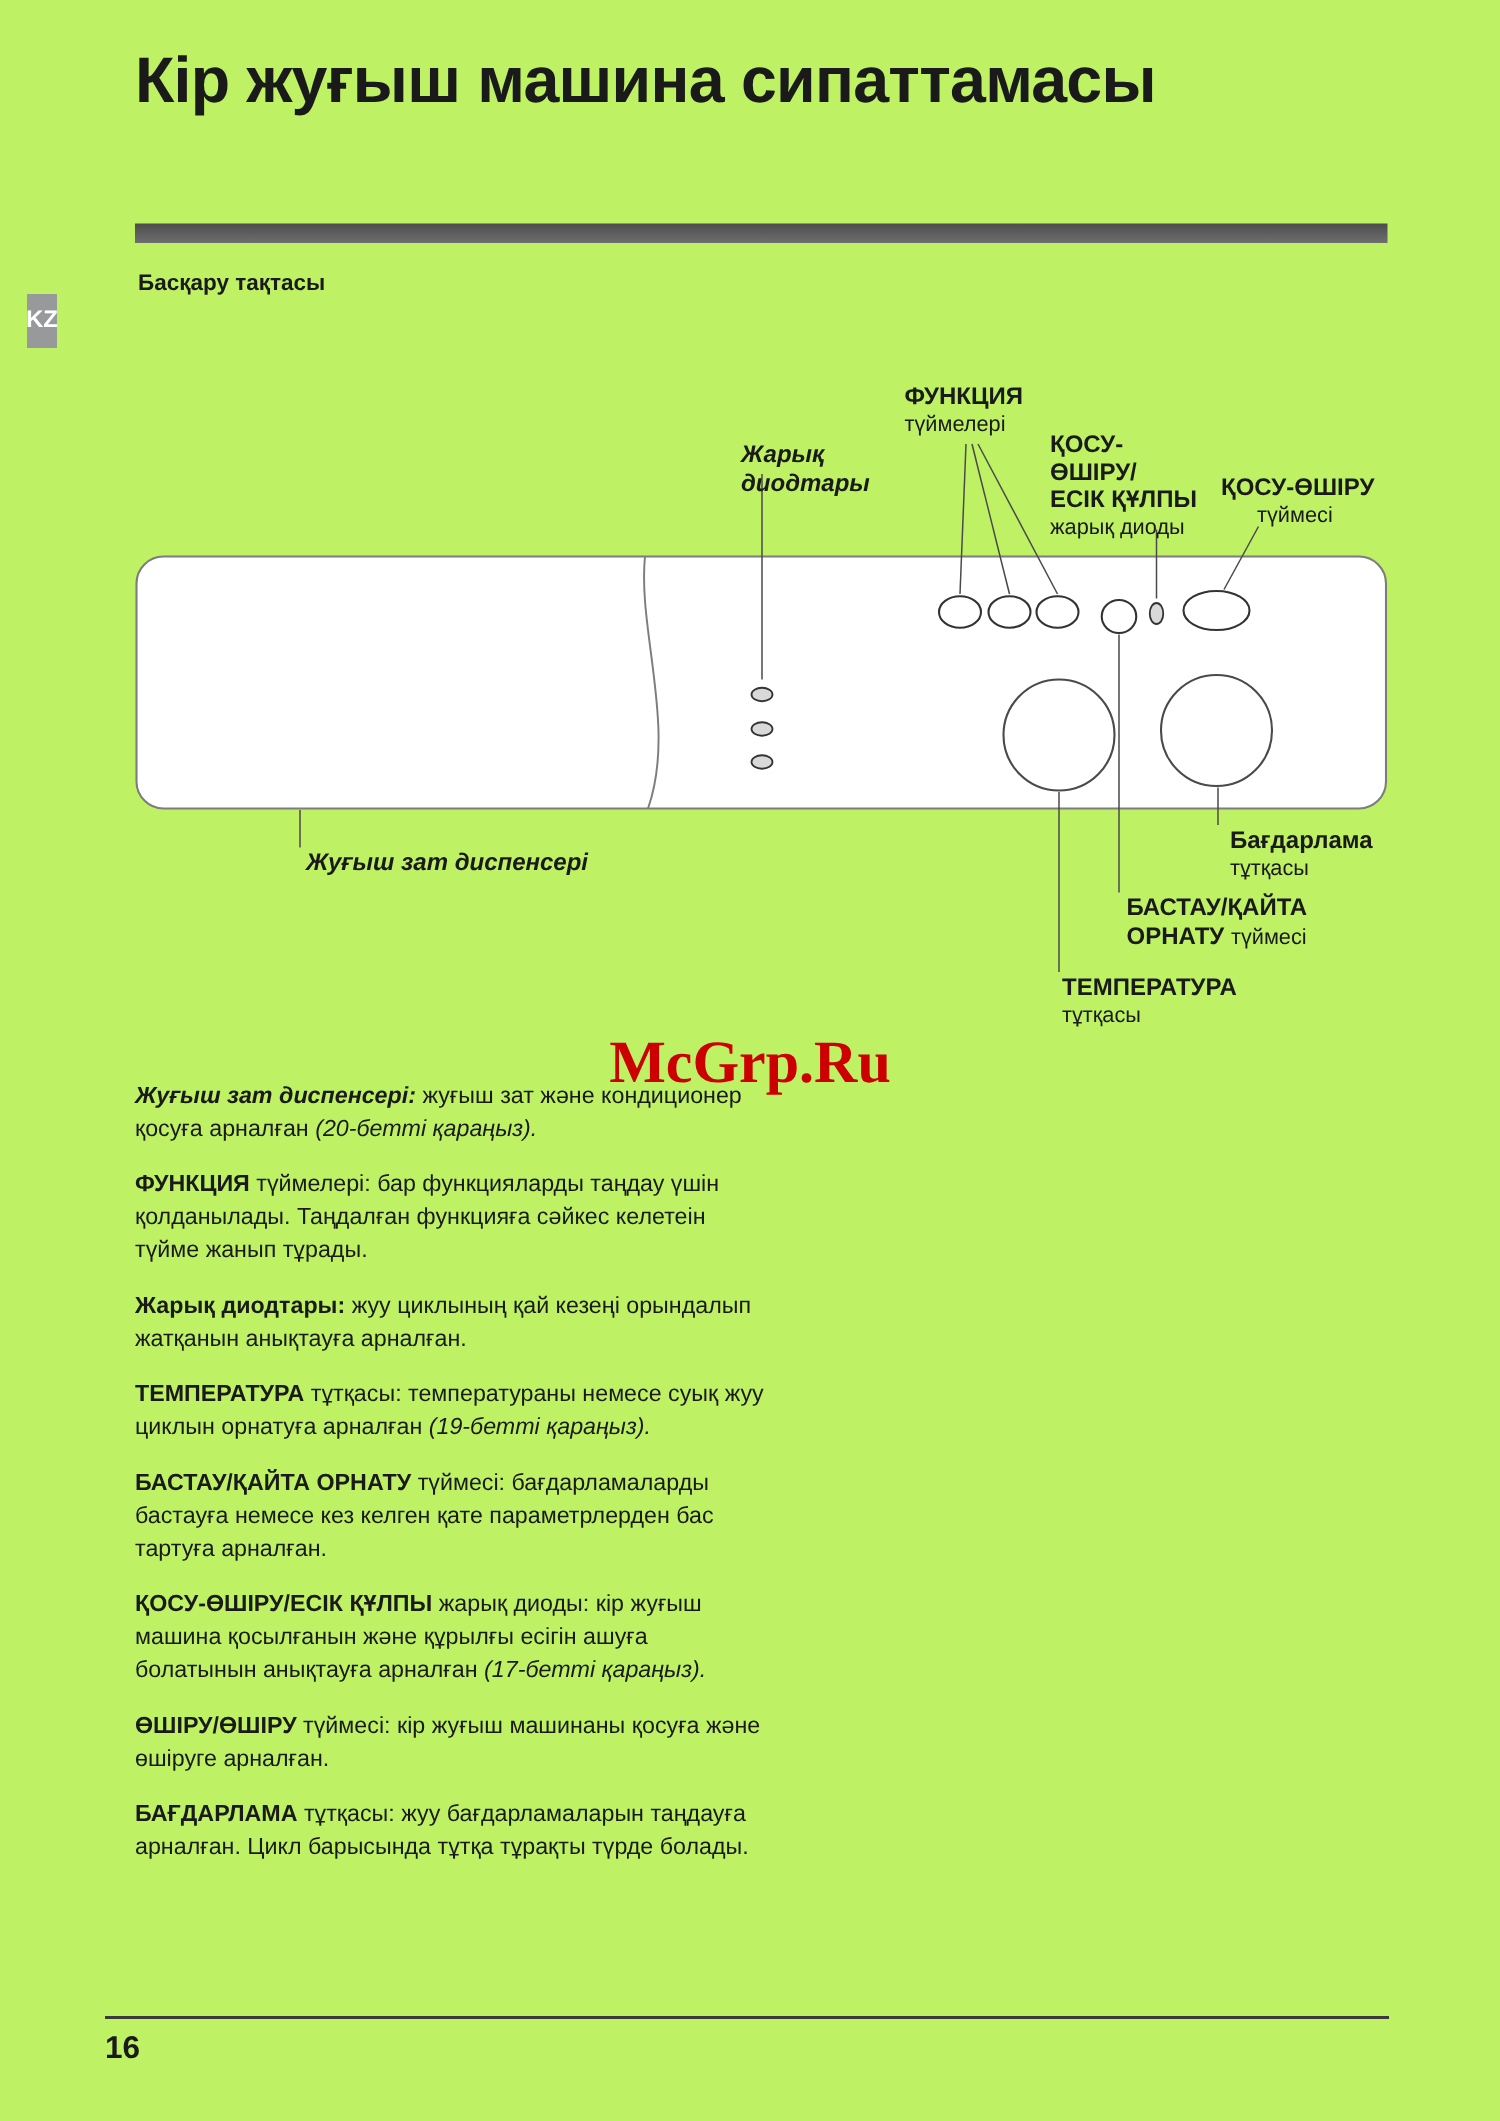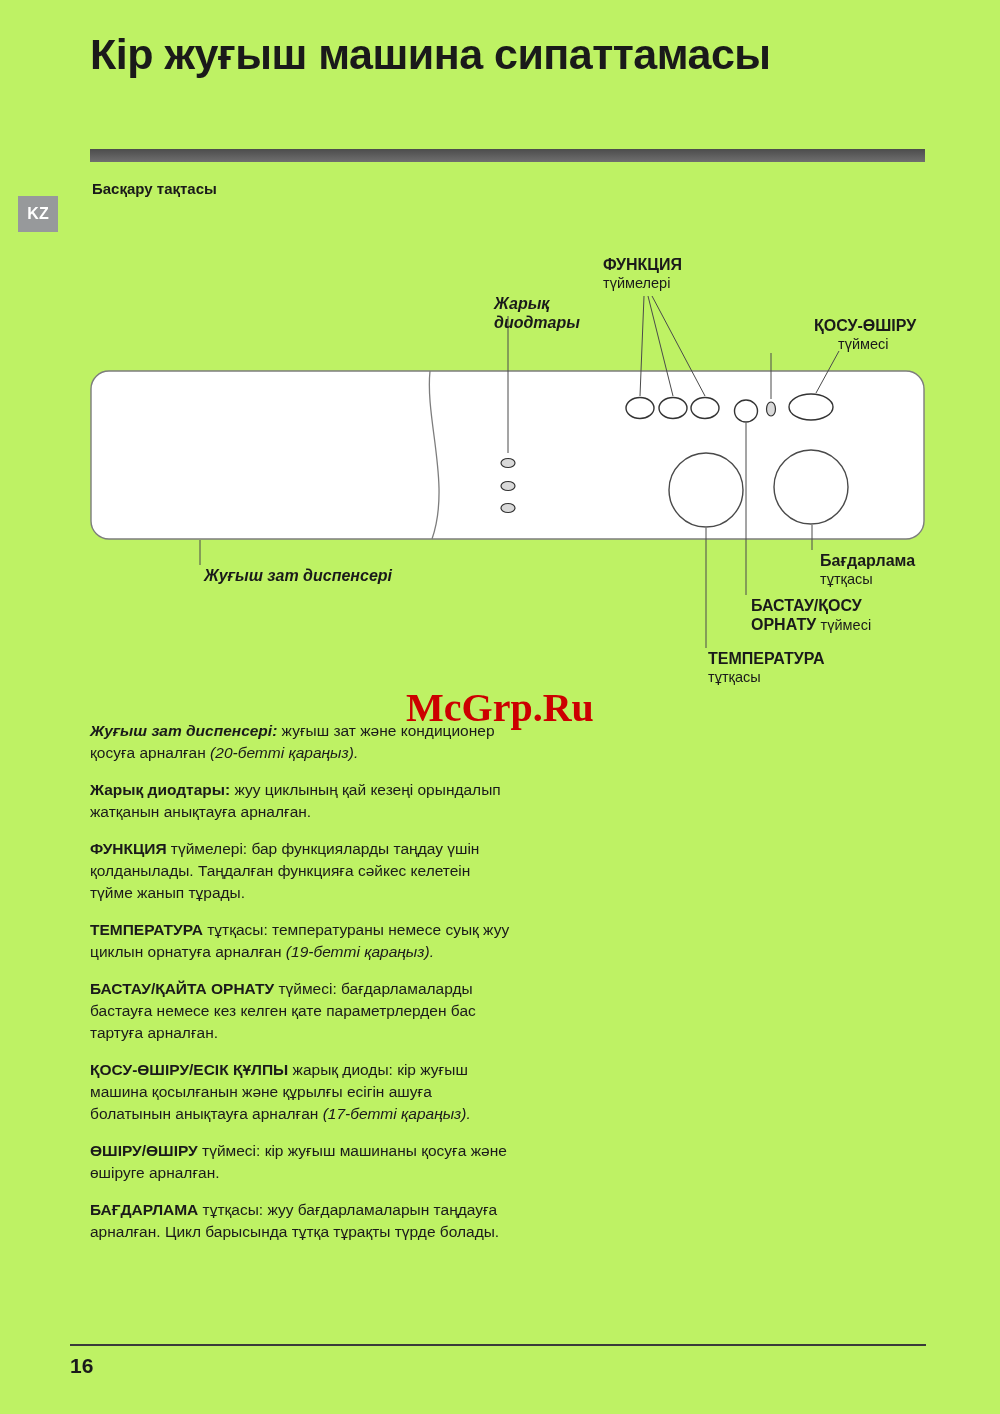--- a/index.html
+++ b/index.html
@@ -10,21 +10,21 @@
   }
   .title {
     position:absolute; left:90px; top:30px;
     font-size:43px; font-weight:bold; letter-spacing:-0.5px; white-space:nowrap;
   }
   .title-bar {
     position:absolute; left:90px; top:149px; width:835px; height:13px;
     background:linear-gradient(180deg,#4c4c4c,#6f6f6f);
   }
   .kz-tab {
-    position:absolute; left:18px; top:196px; width:40px; height:36px;
+    position:absolute; left:18px; top:196px; width:20px; height:36px;
     background:#97999b; color:#ffffff; font-weight:bold; font-size:16px;
     display:flex; align-items:center; justify-content:center;
   }
   .section-heading {
     position:absolute; left:92px; top:180px;
     font-size:15px; font-weight:bold;
   }
   .diagram-svg { position:absolute; left:88px; top:250px; }
 
   .dlabel { position:absolute; font-size:16px; line-height:1.16; white-space:nowrap; }
@@ -104,52 +104,58 @@
   <div class="dlabel bi" style="left:494px; top:277px;margin-top:18px;">
     <div>Жарық</div>
     <div>диодтары</div>
   </div>
 
   <div class="dlabel" style="left:603px; top:256px;">
     <div class="b">ФУНКЦИЯ</div>
     <div class="reg">түймелері</div>
   </div>
 
+  <div class="dlabel" style="left:700px; top:288px;">
+    <div class="b">ҚОСУ-</div>
+    <div class="b">ӨШІРУ/</div>
+    <div class="b">ЕСІК ҚҰЛПЫ</div>
+    <div class="reg">жарық диоды</div>
+  </div>
 
   <div class="dlabel" style="left:814px; top:317px;">
     <div class="b">ҚОСУ-ӨШІРУ</div>
     <div class="reg" style="margin-left:24px;">түймесі</div>
   </div>
 
   <div class="dlabel bi" style="left:204px; top:567px;">Жуғыш зат диспенсері</div>
 
   <div class="dlabel" style="left:820px; top:552px;">
     <div class="b">Бағдарлама</div>
     <div class="reg">тұтқасы</div>
   </div>
 
   <div class="dlabel" style="left:751px; top:597px;">
-    <div class="b">БАСТАУ/ҚОСУ</div>
+    <div class="b">БАСТАУ/ҚАЙТА</div>
     <div>
       <span class="b">ОРНАТУ</span>
       <span class="reg">түймесі</span>
     </div>
   </div>
 
   <div class="dlabel" style="left:708px; top:650px;">
     <div class="b">ТЕМПЕРАТУРА</div>
     <div class="reg">тұтқасы</div>
   </div>
 
   <div class="watermark" style="color: rgb(204, 0, 0);">McGrp.Ru</div>
 
   <div class="body-text">
     <p><span class="lead-bi">Жуғыш зат диспенсері:</span><span> жуғыш зат және кондиционер қосуға арналған </span><span class="tail-i">(20-бетті қараңыз).</span></p>
+    <p><span class="lead">ФУНКЦИЯ</span><span> түймелері: бар функцияларды таңдау үшін қолданылады. Таңдалған функцияға сәйкес келетеін түйме жанып тұрады.</span><span class="tail-i"></span></p>
     <p><span class="lead">Жарық диодтары:</span><span> жуу циклының қай кезеңі орындалып жатқанын анықтауға арналған.</span><span class="tail-i"></span></p>
-    <p><span class="lead">ФУНКЦИЯ</span><span> түймелері: бар функцияларды таңдау үшін қолданылады. Таңдалған функцияға сәйкес келетеін түйме жанып тұрады.</span><span class="tail-i"></span></p>
     <p><span class="lead">ТЕМПЕРАТУРА</span><span> тұтқасы: температураны немесе суық жуу циклын орнатуға арналған </span><span class="tail-i">(19-бетті қараңыз).</span></p>
     <p><span class="lead">БАСТАУ/ҚАЙТА ОРНАТУ</span><span> түймесі: бағдарламаларды бастауға немесе кез келген қате параметрлерден бас тартуға арналған.</span><span class="tail-i"></span></p>
     <p><span class="lead">ҚОСУ-ӨШІРУ/ЕСІК ҚҰЛПЫ</span><span> жарық диоды: кір жуғыш машина қосылғанын және құрылғы есігін ашуға болатынын анықтауға арналған </span><span class="tail-i">(17-бетті қараңыз).</span></p>
     <p><span class="lead">ӨШІРУ/ӨШІРУ</span><span> түймесі: кір жуғыш машинаны қосуға және өшіруге арналған.</span><span class="tail-i"></span></p>
     <p><span class="lead">БАҒДАРЛАМА</span><span> тұтқасы: жуу бағдарламаларын таңдауға арналған. Цикл барысында тұтқа тұрақты түрде болады.</span><span class="tail-i"></span></p>
   </div>
 
   <div class="footer-line"></div>
   <div class="page-number">16</div>
 

